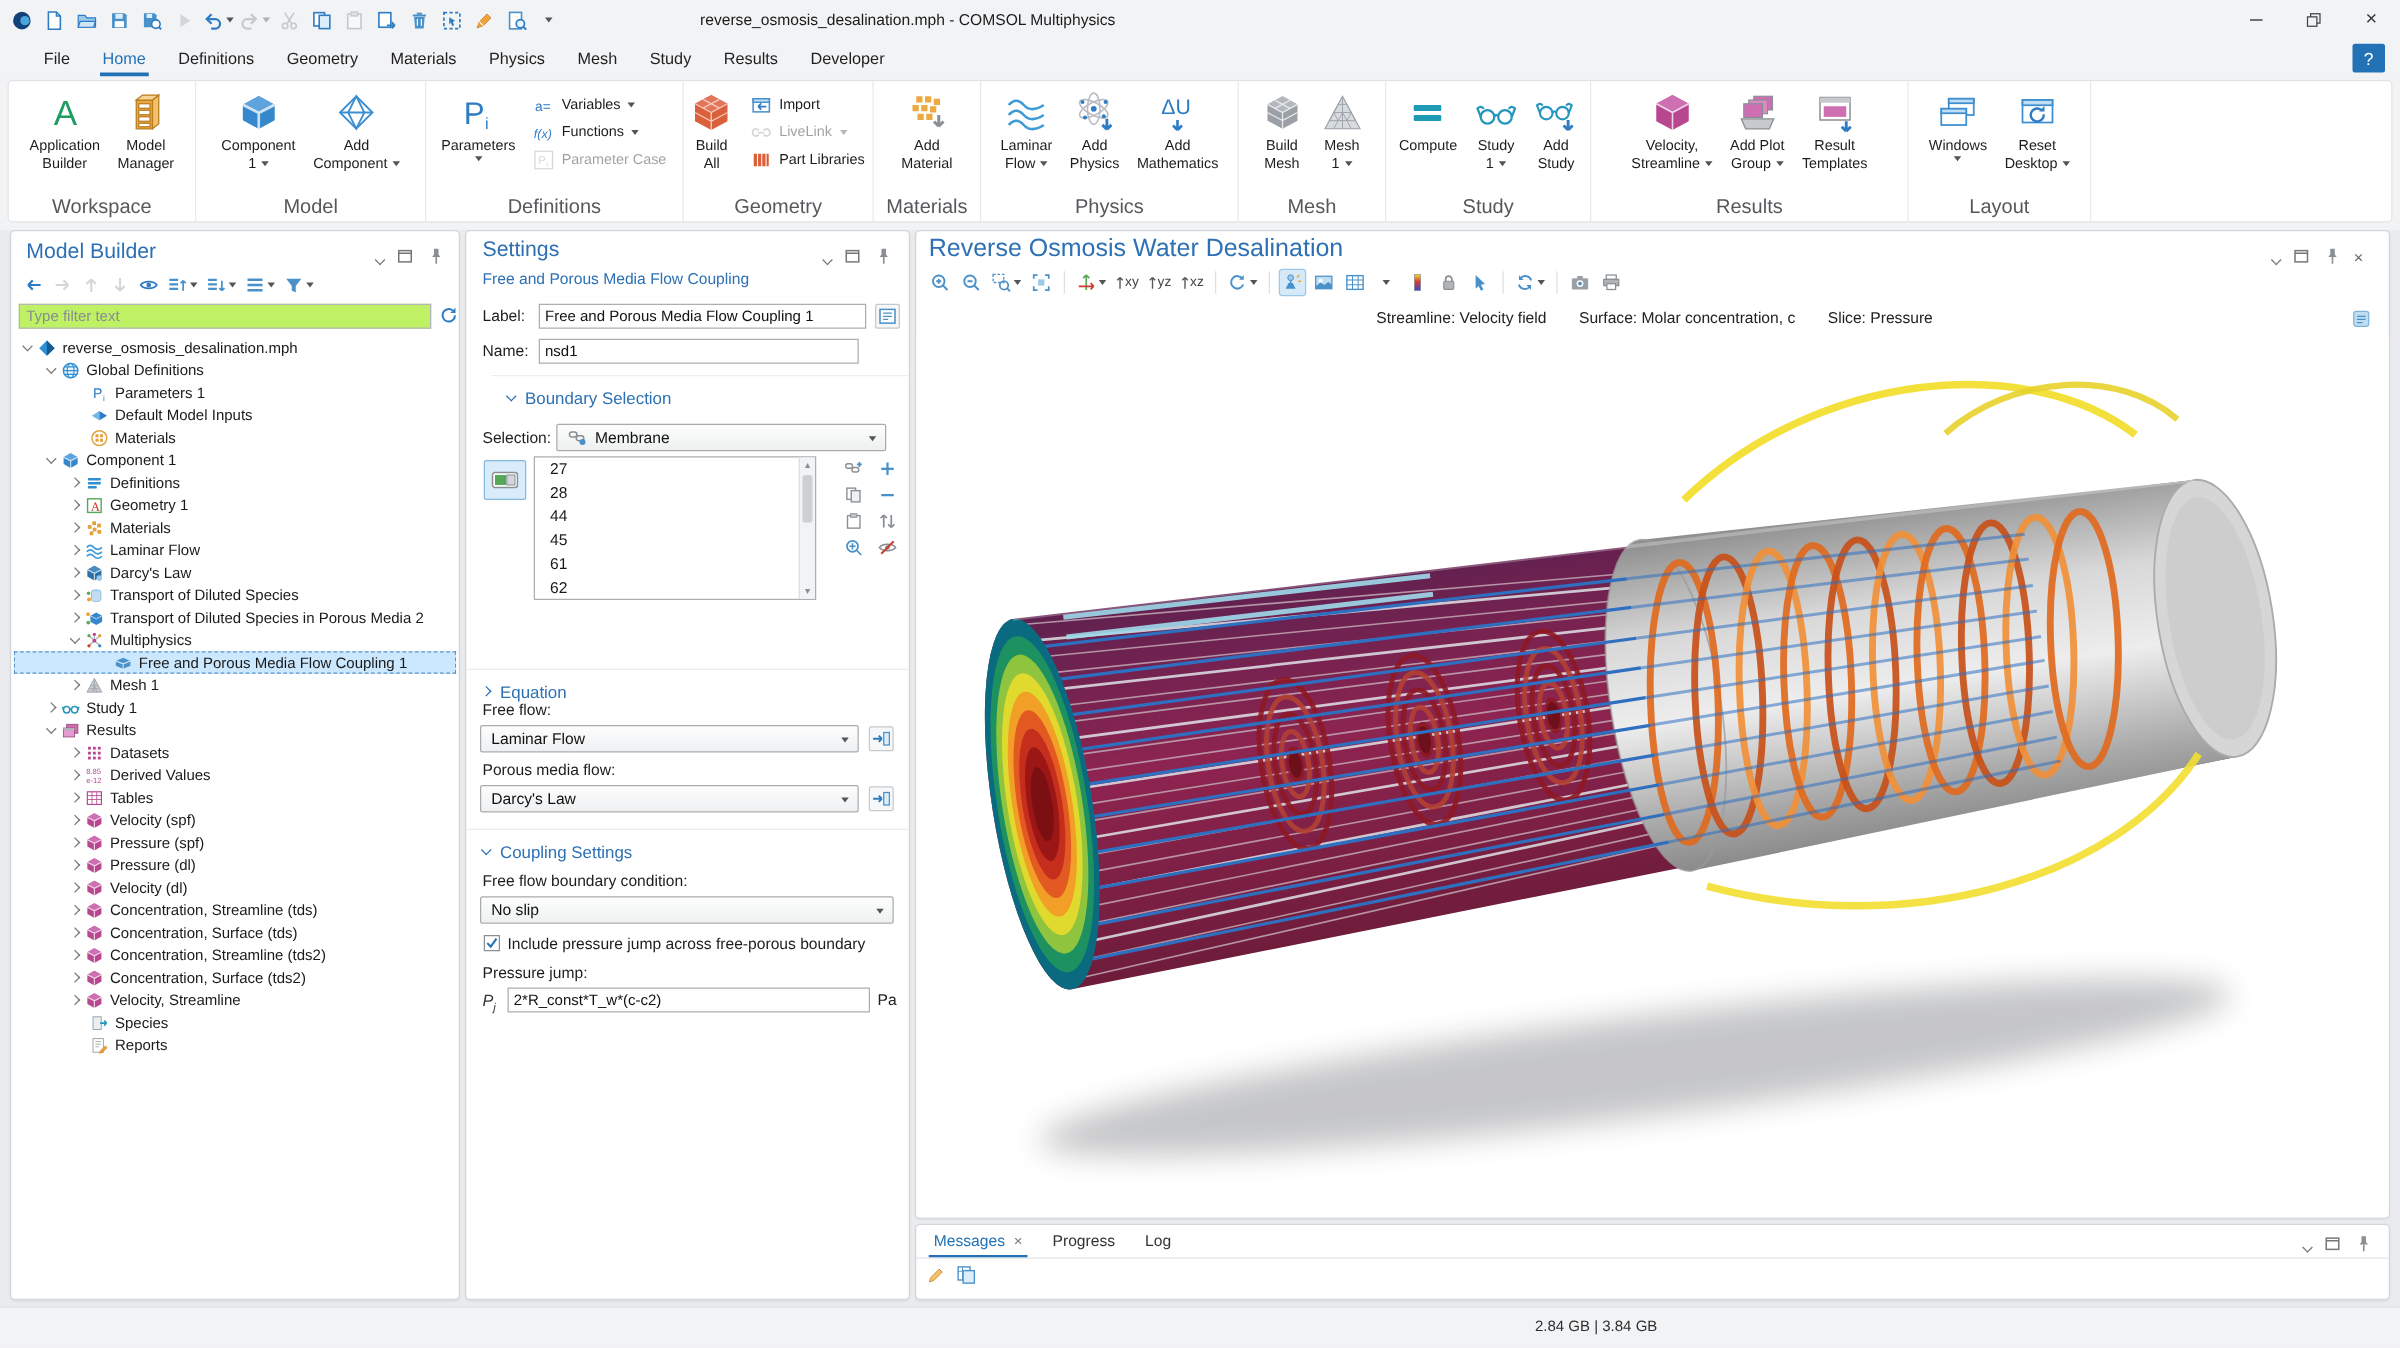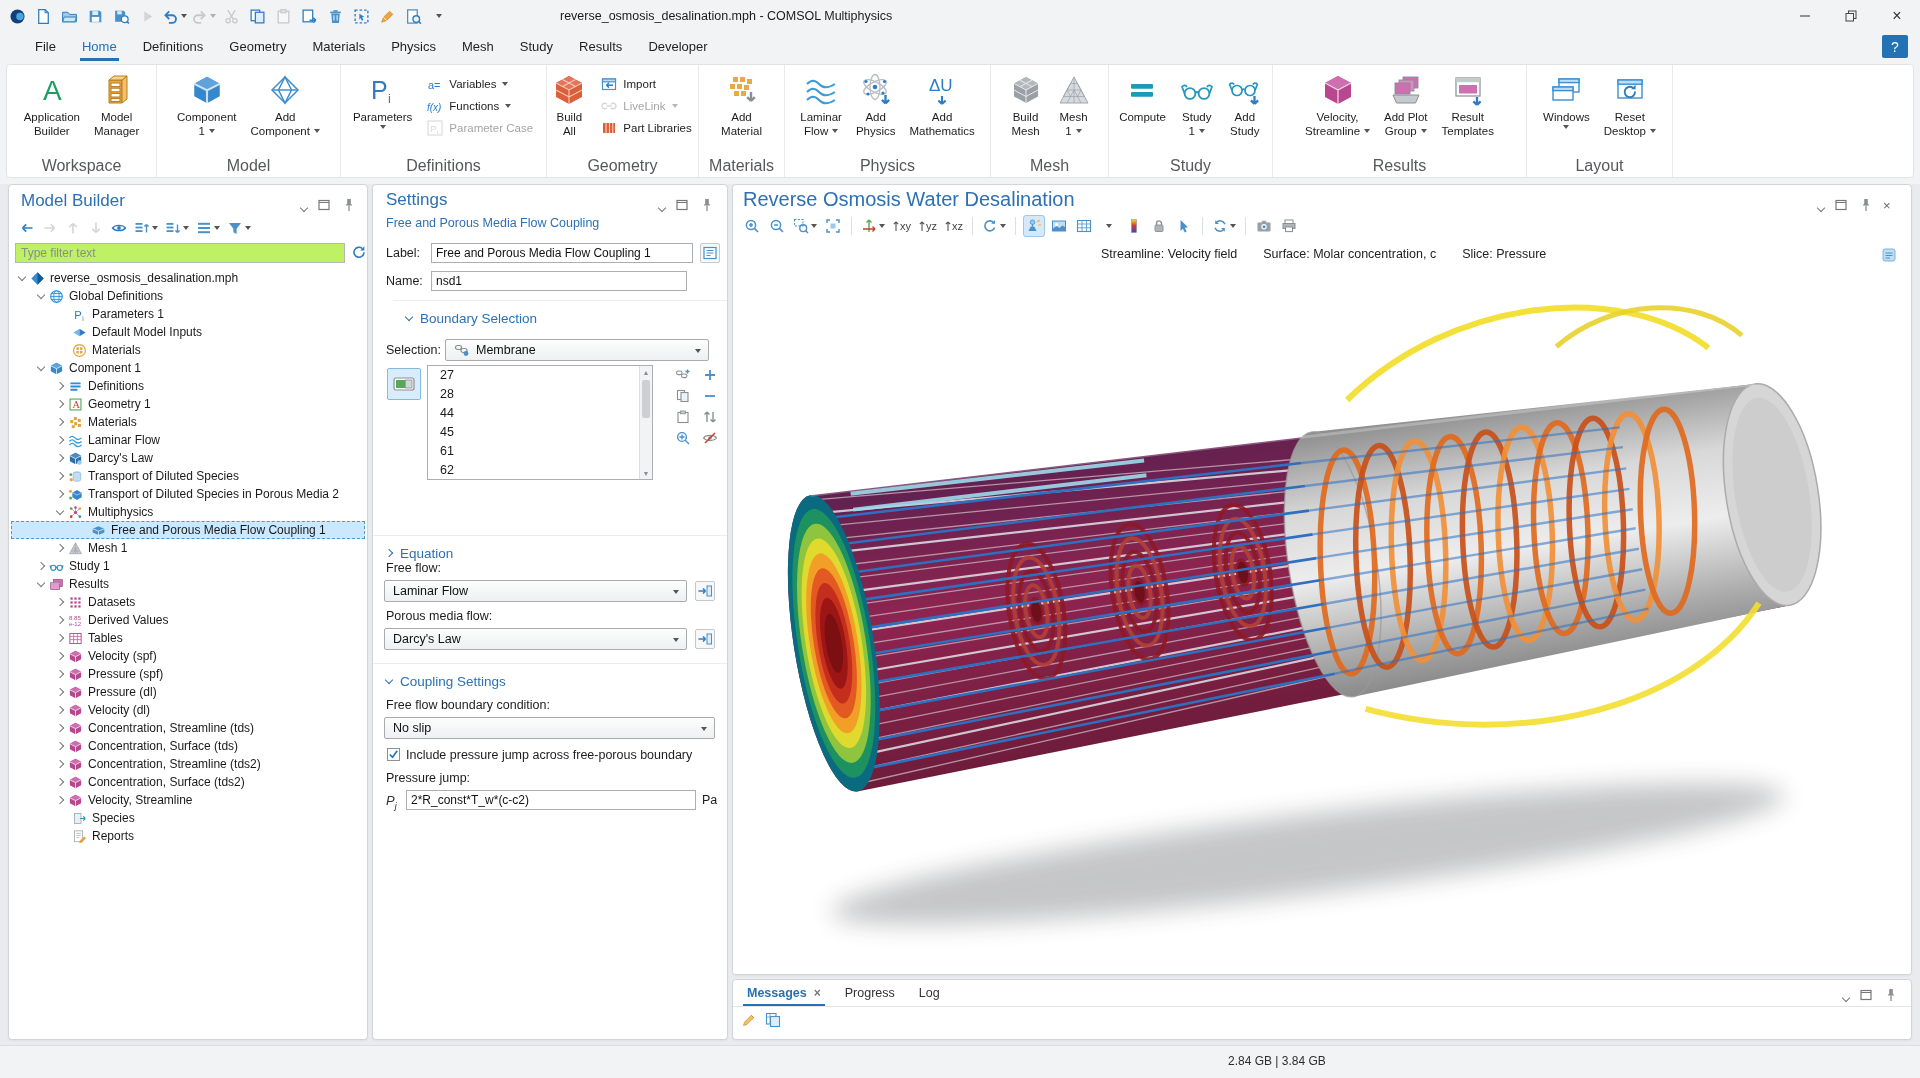--- a/index.html
+++ b/index.html
@@ -83,21 +83,21 @@
   .gbtn { height:22px; min-width:22px; display:flex; align-items:center; justify-content:center; gap:2px; border-radius:3px; padding:0 2px; }
   .gbtn.active { background:#d6e9f8; border:1px solid #9ec7e8; }
   .gsep { width:1px; height:18px; background:#dddfe2; margin:0 4px; }
   .gview { font-size:11px; color:#444; display:flex; align-items:flex-end; }
   .glegend { position:absolute; top:62px; left:368px; font-size:12.5px; color:#222; }
   .glegend span { margin-right:26px; }
   #scene { position:absolute; left:0; top:84px; width:1178px; height:705px; background:#fff; }
 
   
   .mtab { display:inline-flex; align-items:center; gap:7px; height:26px; padding:0 12px; font-size:12.5px; color:#333; position:relative; }
-  .mtab.active { color:#2272b5;font-weight:bold; }
+  .mtab.active { color:#2272b5; }
   .mtab.active::after { content:""; position:absolute; left:8px; right:8px; bottom:0; height:2px; background:#2272b5; }
   .mtab .x { color:#777; font-size:12px; }
   #msg-divider { position:absolute; left:0; right:0; top:26px; height:1px; background:#e4e5e8; }
   #msg-toolbar { position:absolute; left:8px; top:32px; display:flex; gap:8px; }
 
   
   .statusbar { position:absolute; left:0; right:0; bottom:0; height:33px; background:#f2f3f5; border-top:1px solid #dcdee0; }
   .mem { position:absolute; left:1228px; top:8px; font-size:12px; color:#2e2e2e; }
 </style>
 </head>

